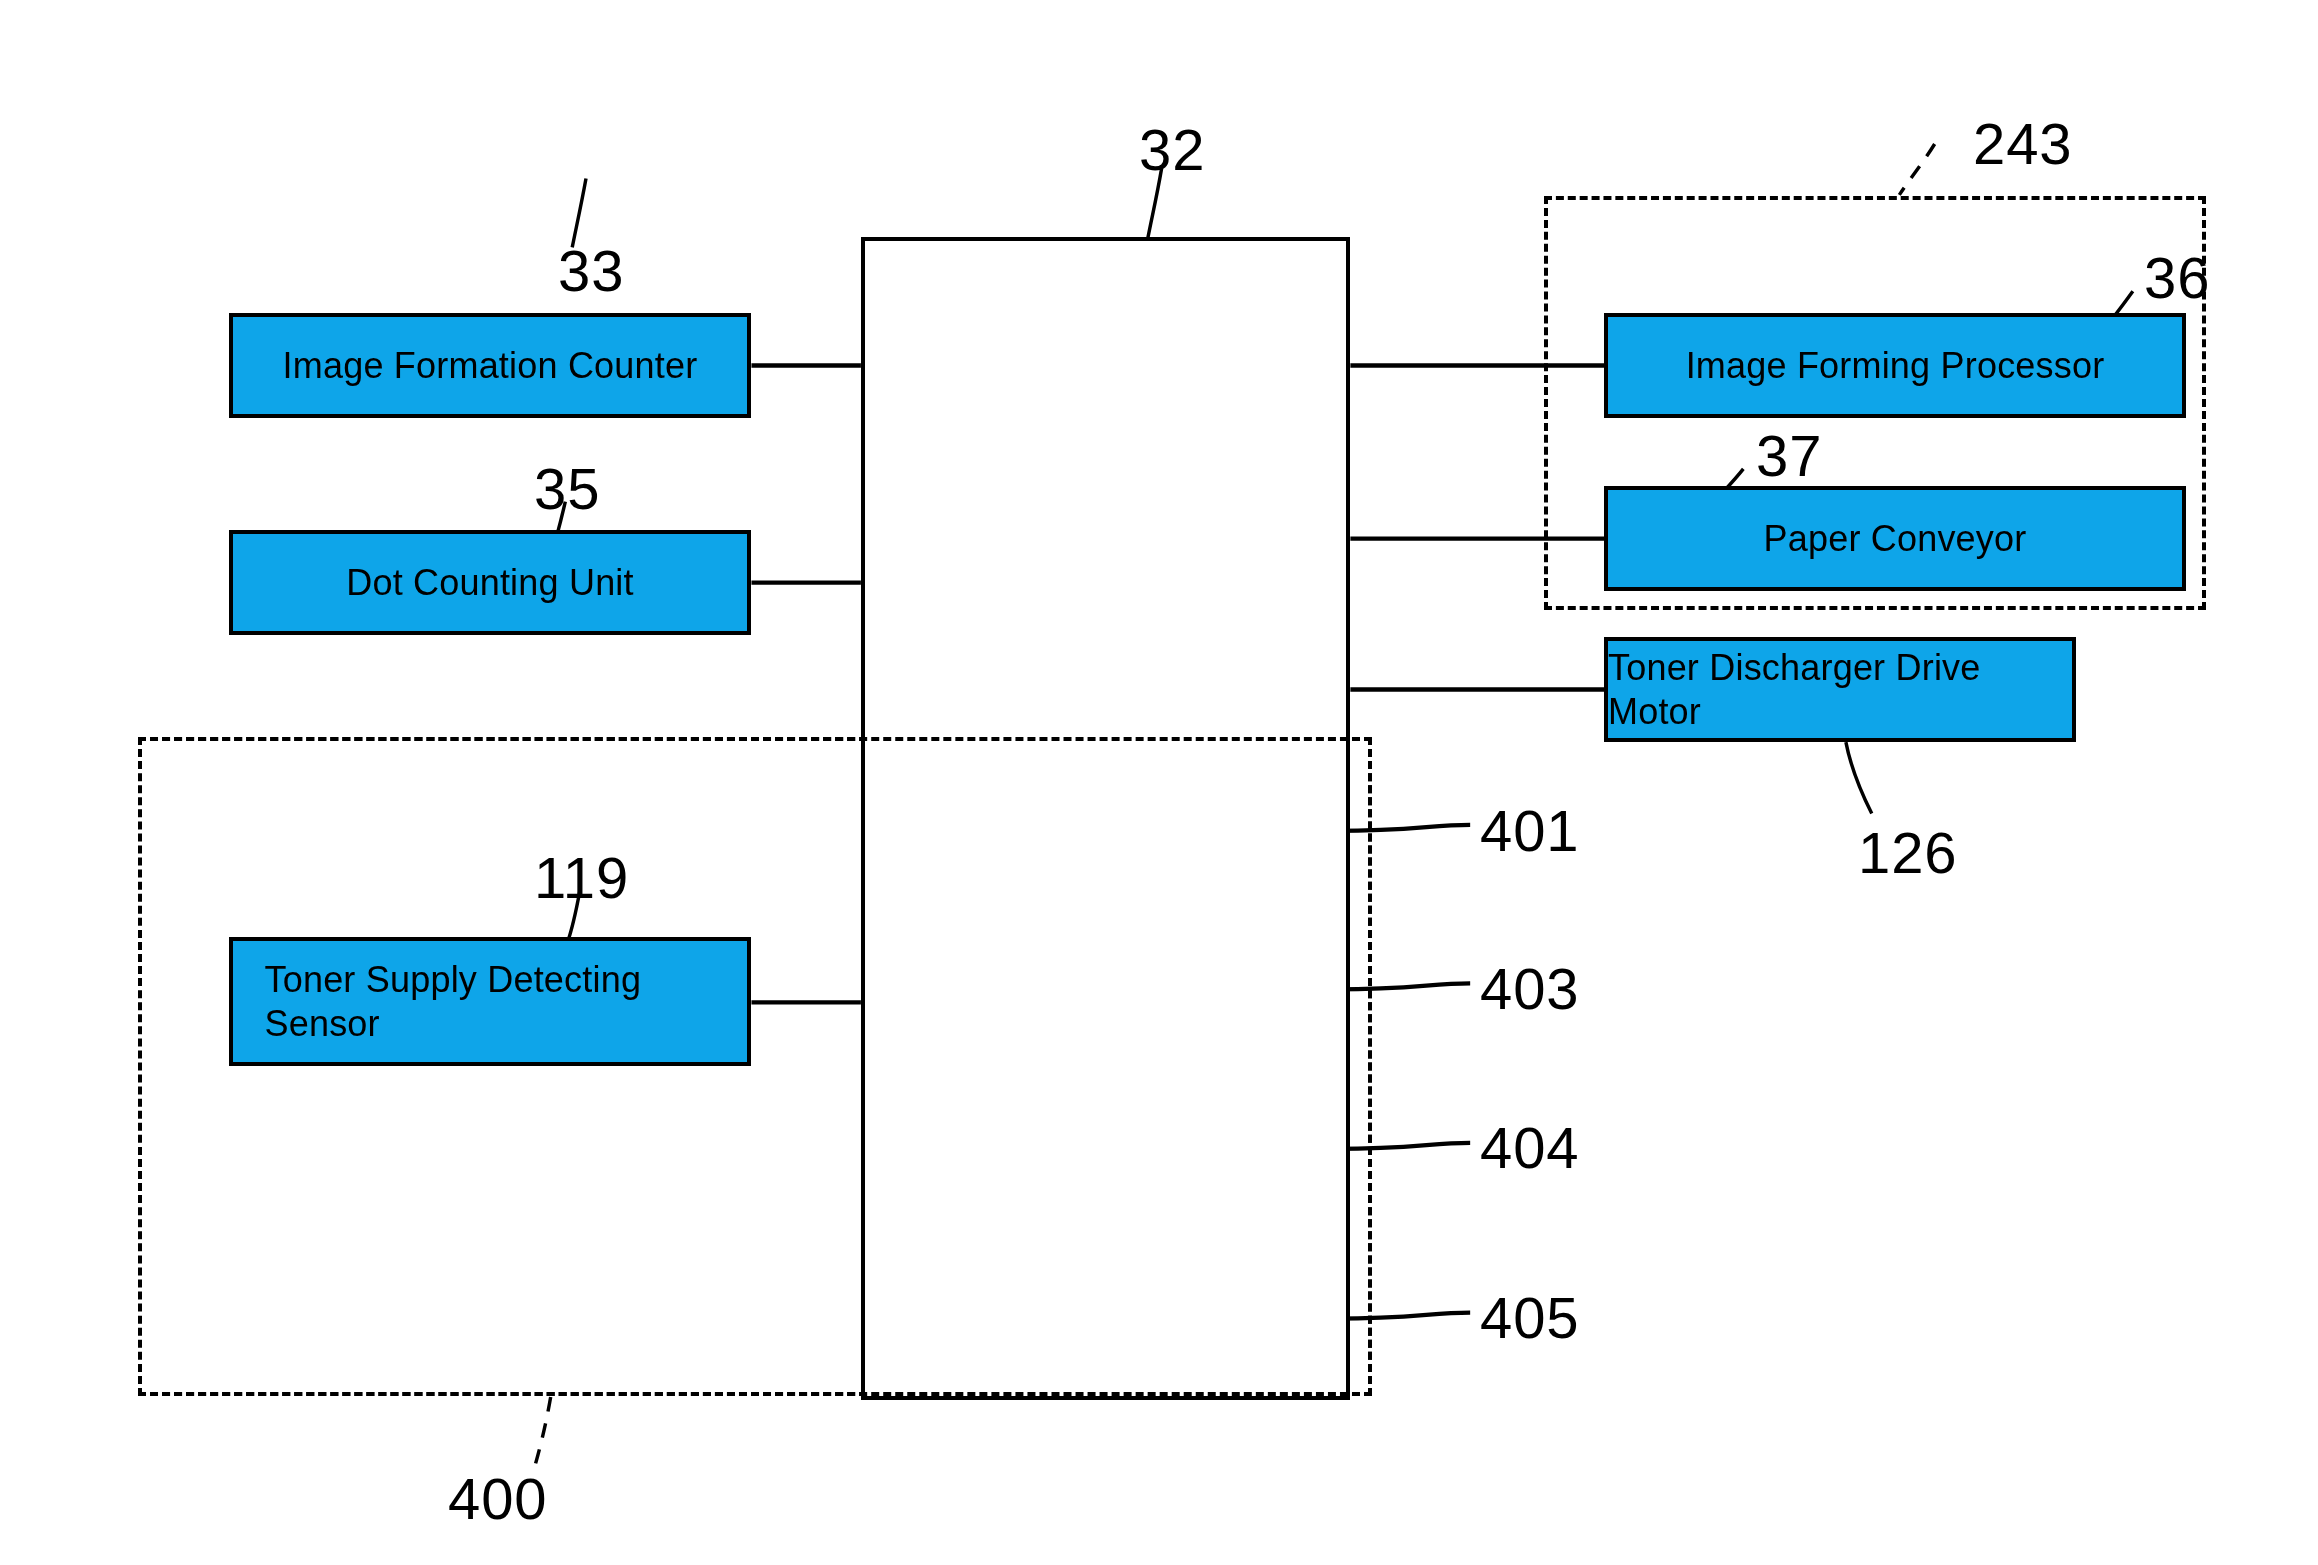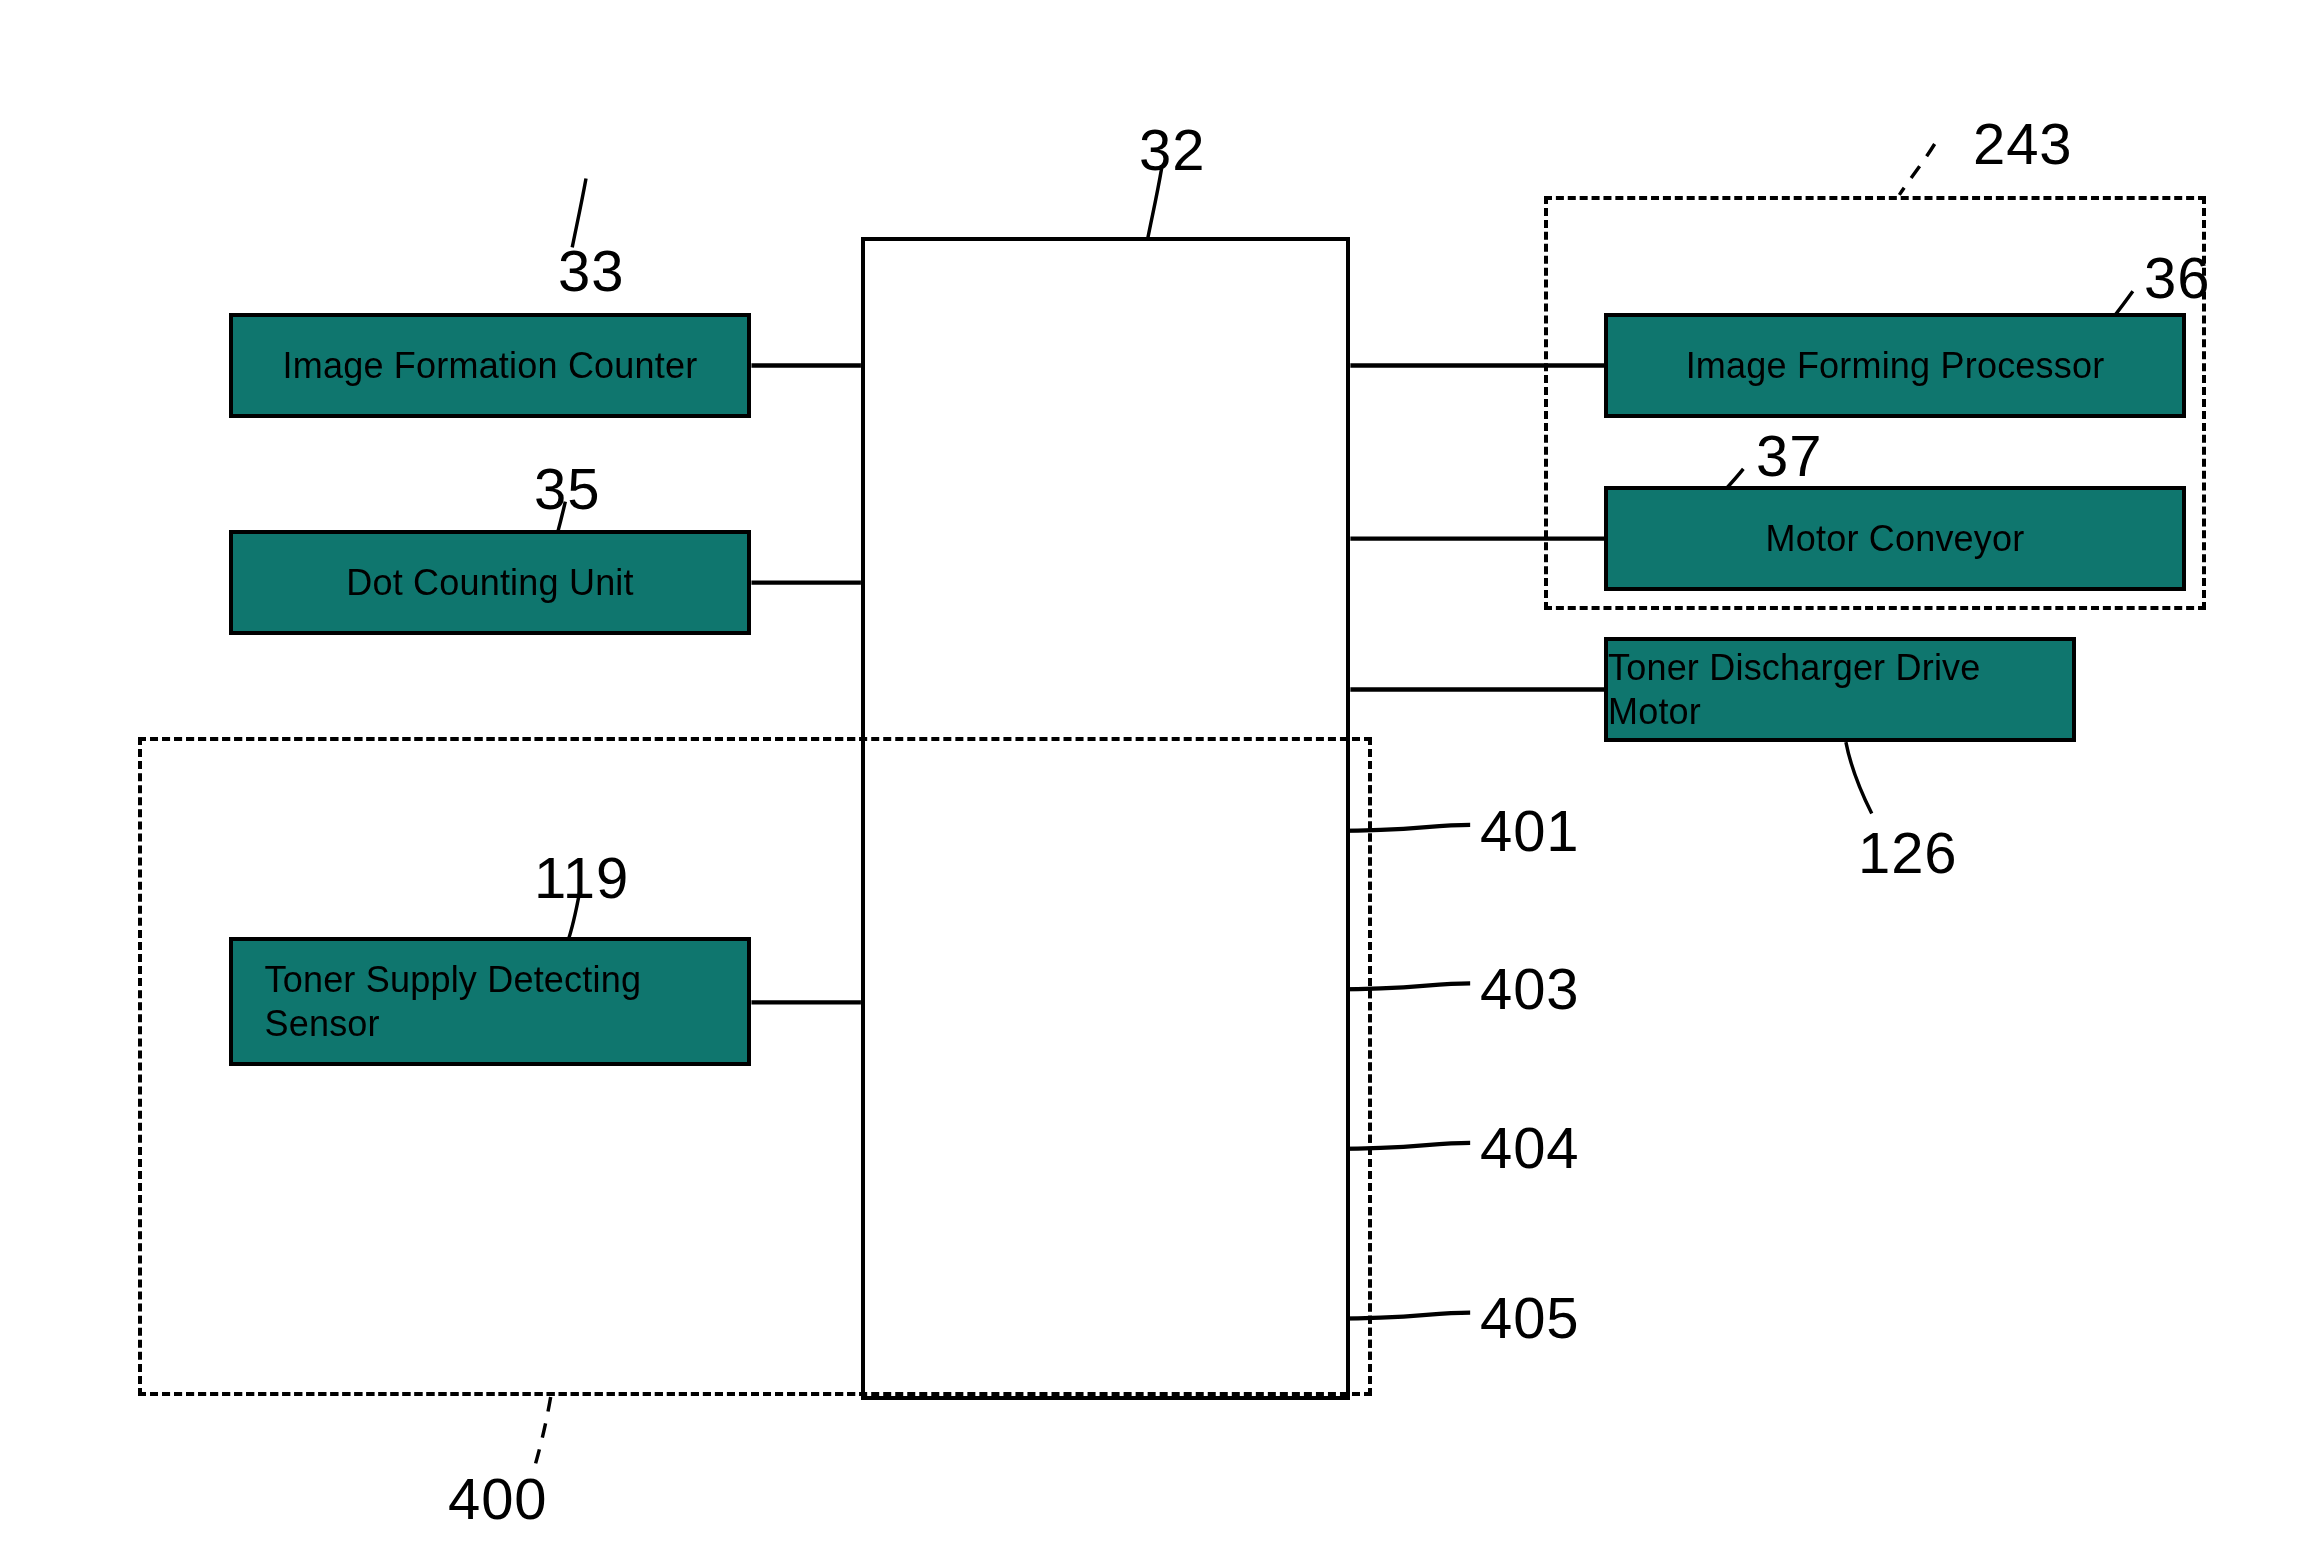--- a/index.html
+++ b/index.html
@@ -20,21 +20,21 @@
     position: absolute;
     left: 0; top: 0;
     width: 2319px;
     height: 1566px;
     pointer-events: none;
   }
   .box {
     position: absolute;
     box-sizing: border-box;
     border: 4.3px solid #000;
-    background: #0f766e;
+    background: #0ea5e9;
     display: flex;
     align-items: center;
     z-index: 3;
   }
   .box.center { justify-content: center; }
   .box.left   { justify-content: flex-start; padding-left: 16px; }
   .box-label {
     font-size: 36px;
     line-height: 1.22;
     letter-spacing: 0.2px;
@@ -164,21 +164,21 @@
 Controller</span>
   </div>
 
   <div class="dashbox over" style="left:138px; top:737px; width:1234px; height:659px; border-left-color:transparent; border-top-color:#000; border-bottom-color:#000; border-right-color:#000;"></div>
 
   <div class="box center" style="left:1604px; top:313px; width:582px; height:105px;">
     <span class="box-label">Image Forming Processor</span>
   </div>
 
   <div class="box center" style="left:1604px; top:486px; width:582px; height:105px;">
-    <span class="box-label">Motor Conveyor</span>
+    <span class="box-label">Paper Conveyor</span>
   </div>
 
   <div class="box center" style="left:1604px; top:637px; width:472px; height:105px;">
     <span class="box-label">Toner Discharger Drive Motor</span>
   </div>
 
   <div class="ref" style="left:1139px; top:116px;">32</div>
 
   <div class="ref" style="left:558px; top:237px;">33</div>
 

